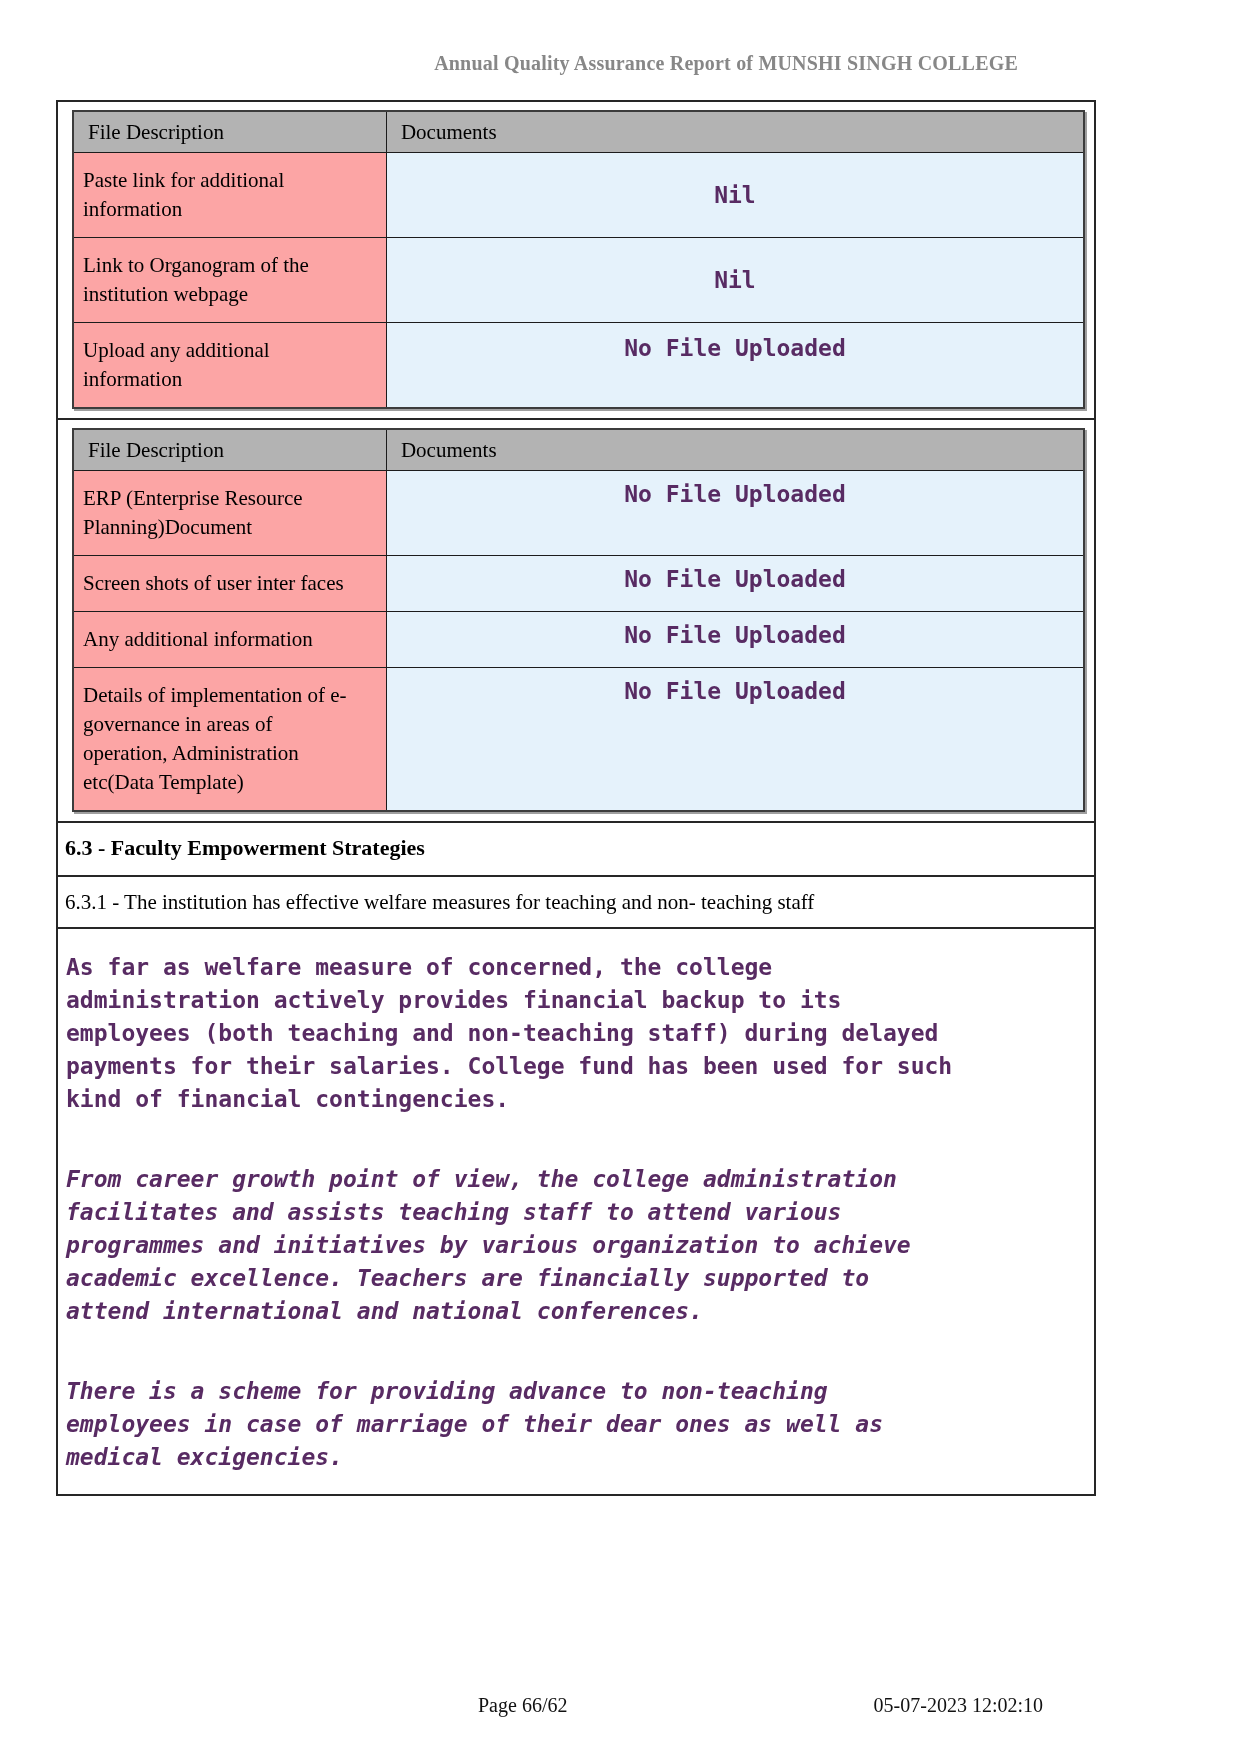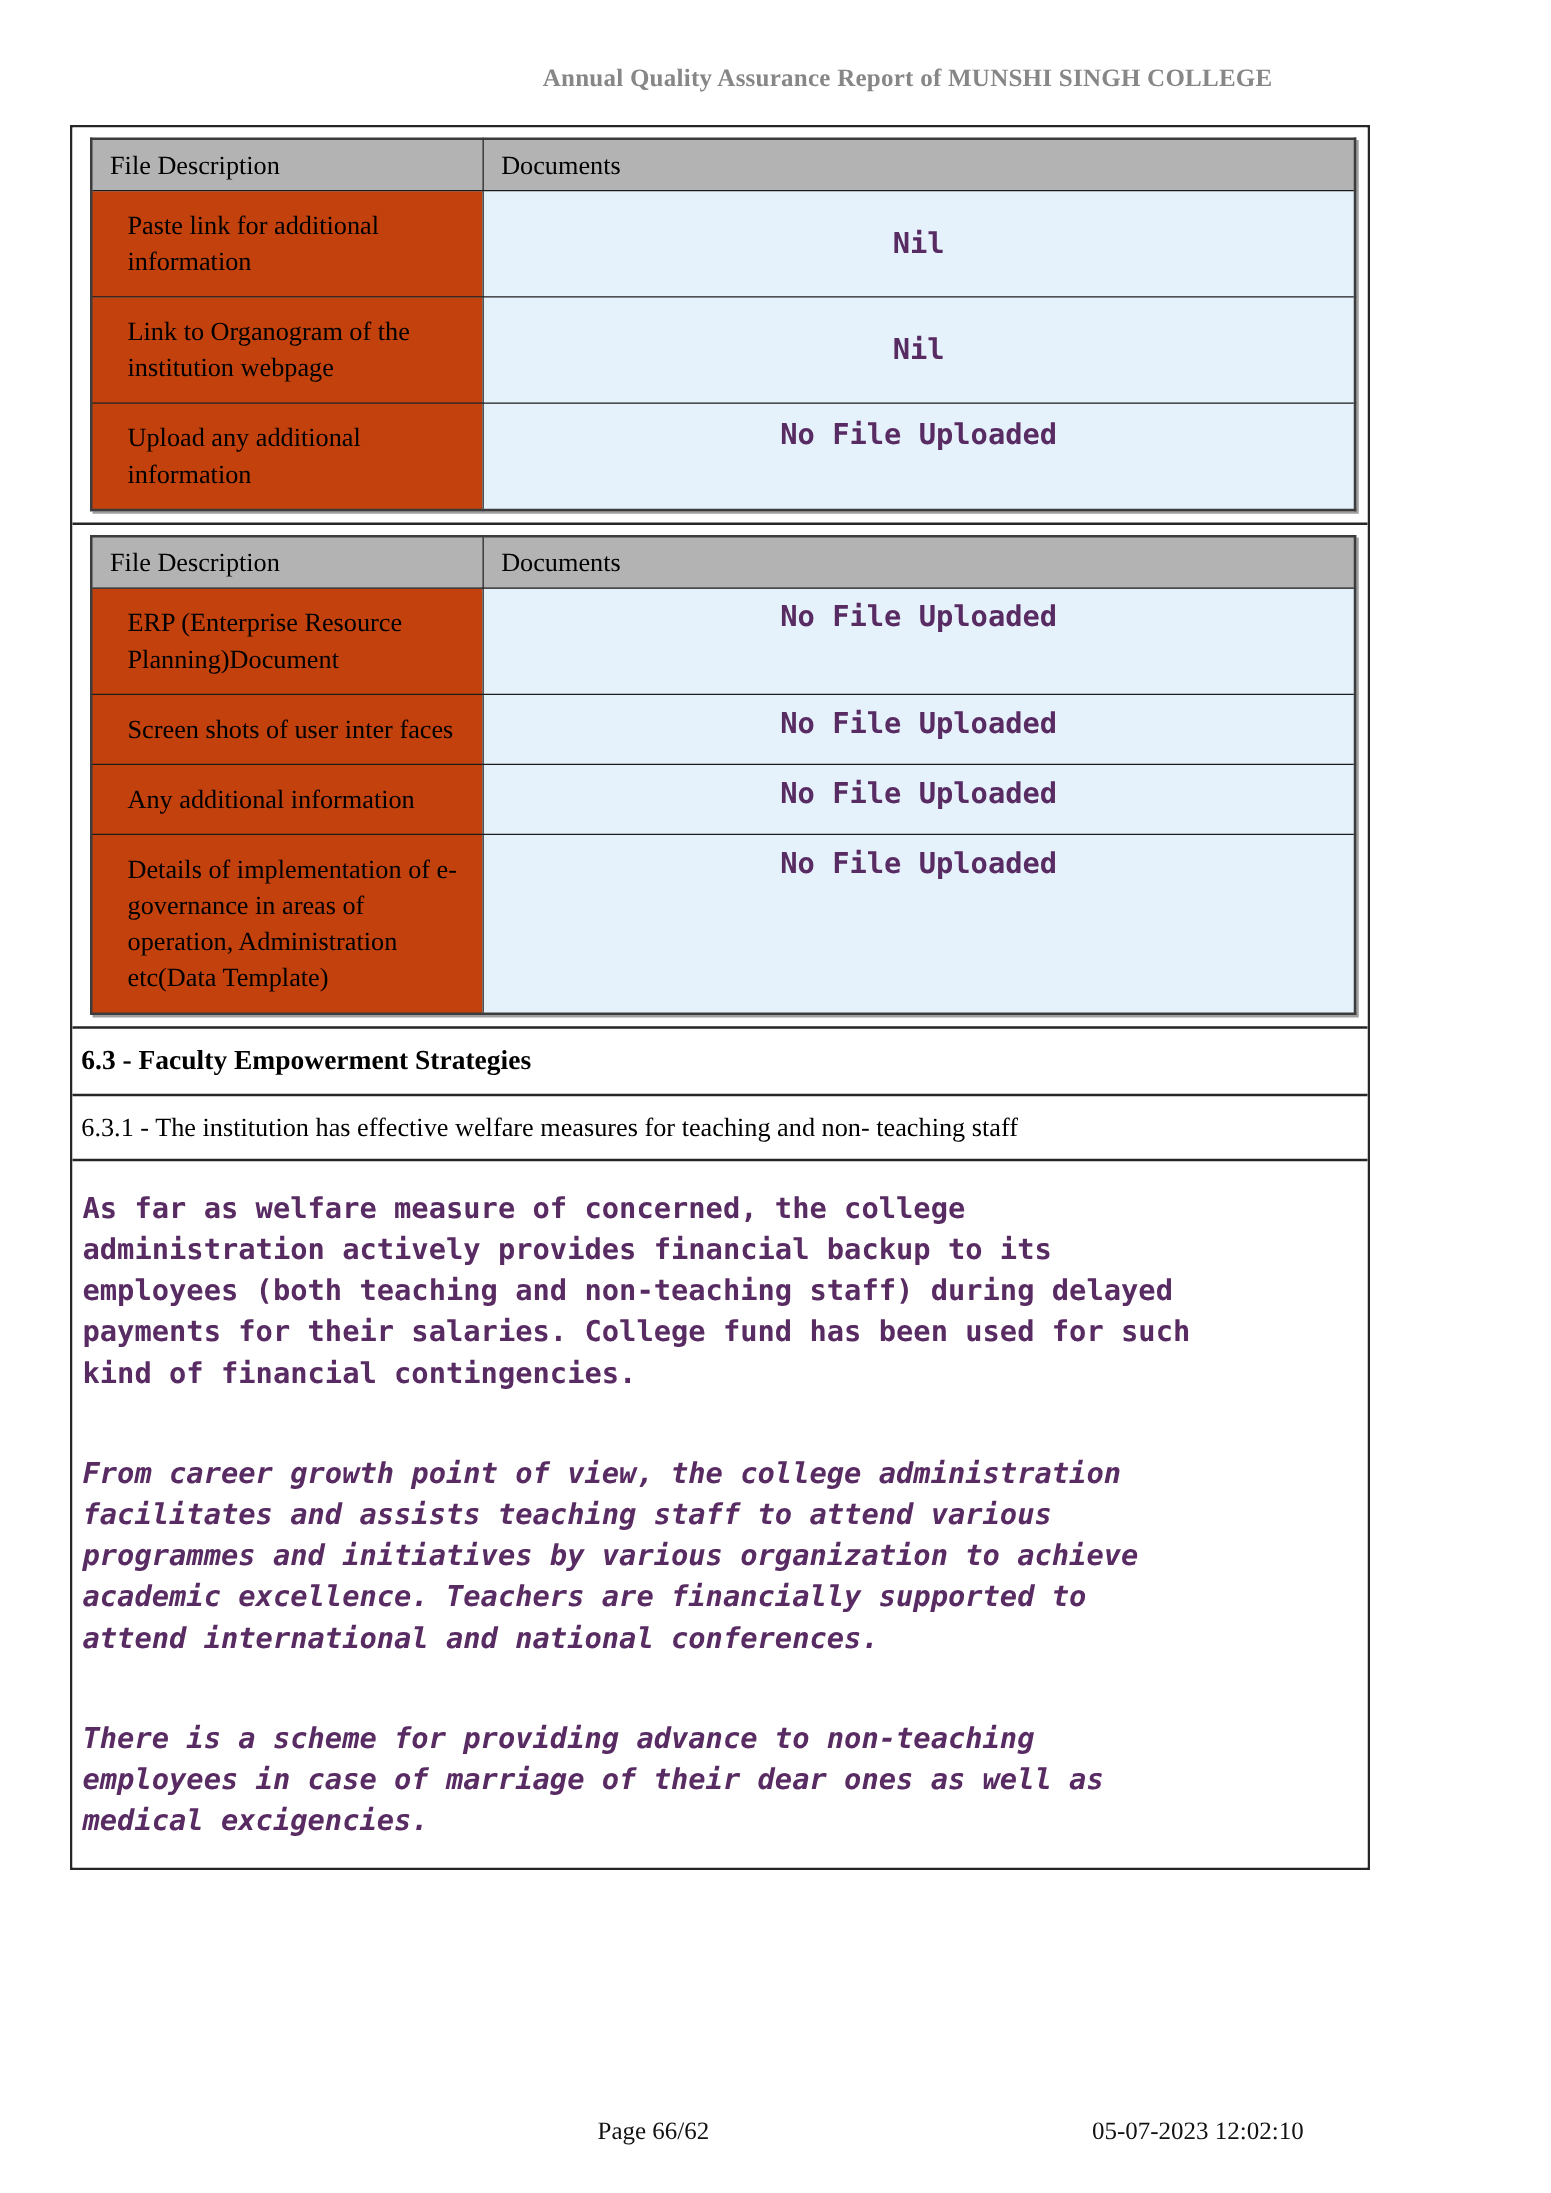--- a/index.html
+++ b/index.html
@@ -44,24 +44,24 @@
   .ftable th {
     background: #b3b3b3;
     font-weight: normal;
     text-align: left;
     font-size: 21px;
     line-height: 28px;
     padding: 6px 14px;
   }
   .ftable th:first-child { width: 31%; }
   td.cell-label {
-    background: #c2410c;
+    background: #fca5a5;
     font-size: 21px;
     line-height: 29px;
-    padding: 13px 8px 13px 28px;
+    padding: 13px 8px 13px 9px;
     white-space: pre-line;
     color: #000000;
   }
   td.cell-value {
     background: #e5f2fb;
     text-align: center;
     font-family: "DejaVu Sans Mono", monospace;
     font-weight: bold;
     font-size: 23px;
     color: #582b63;

